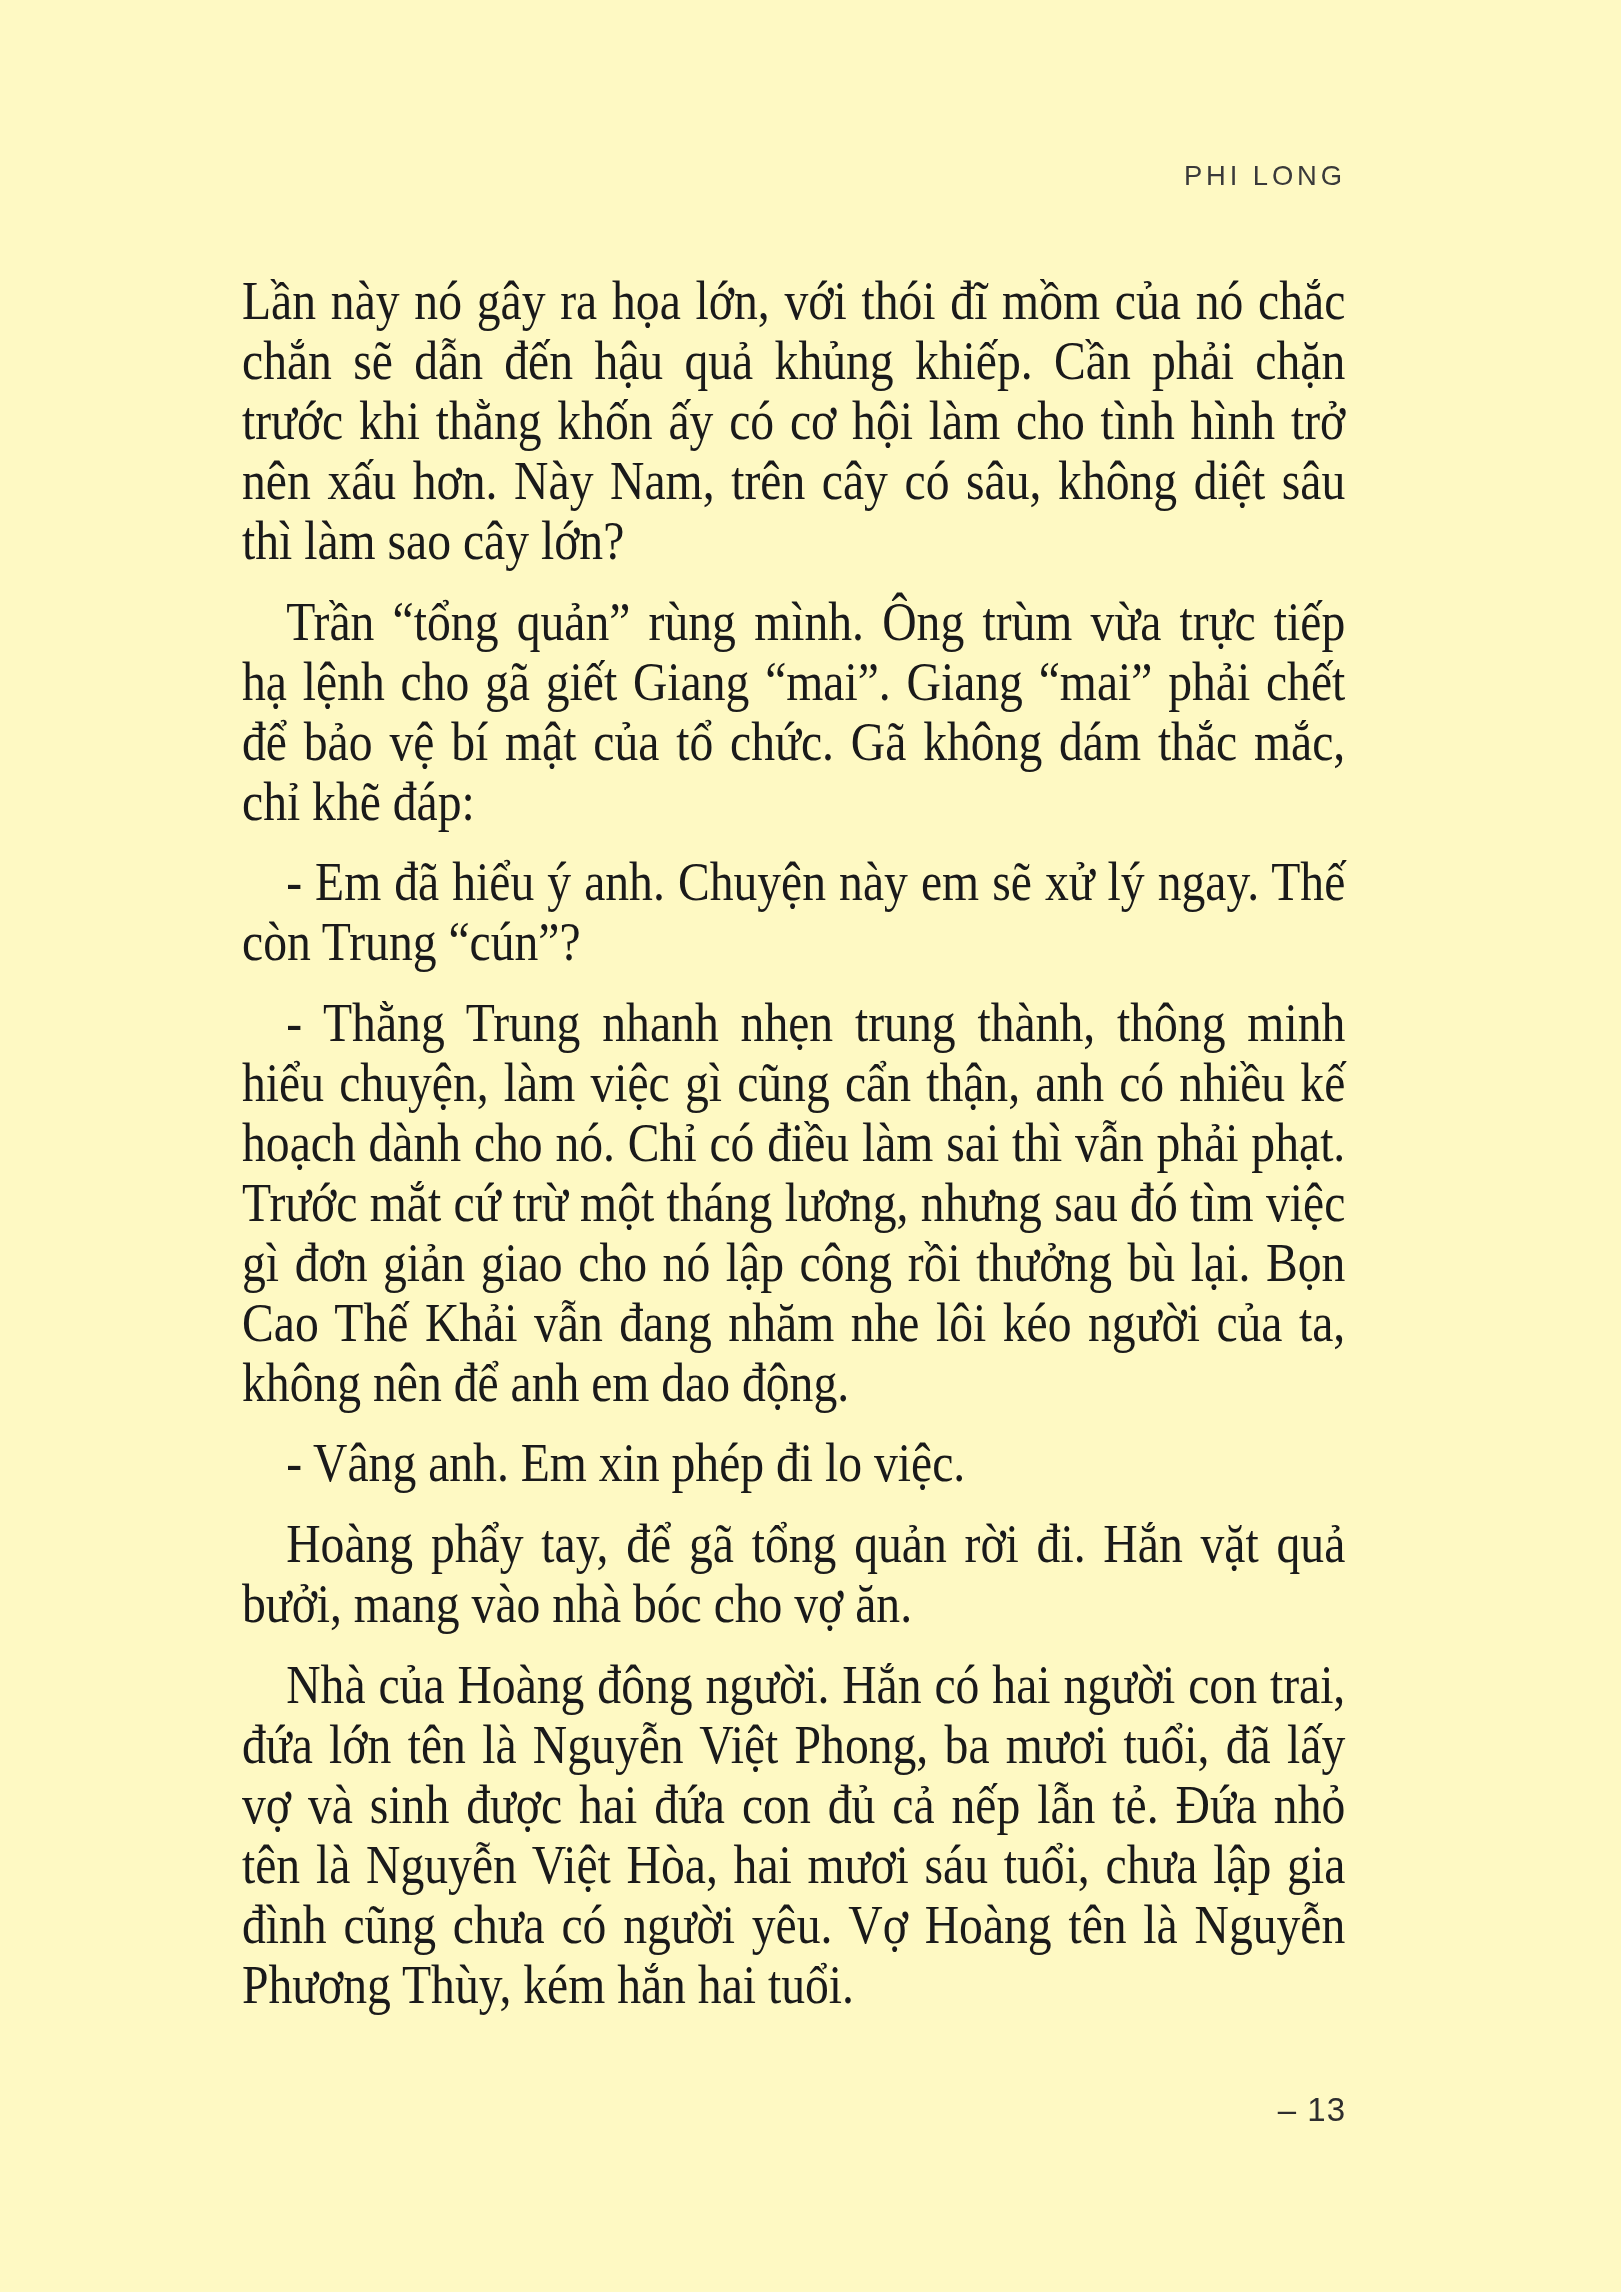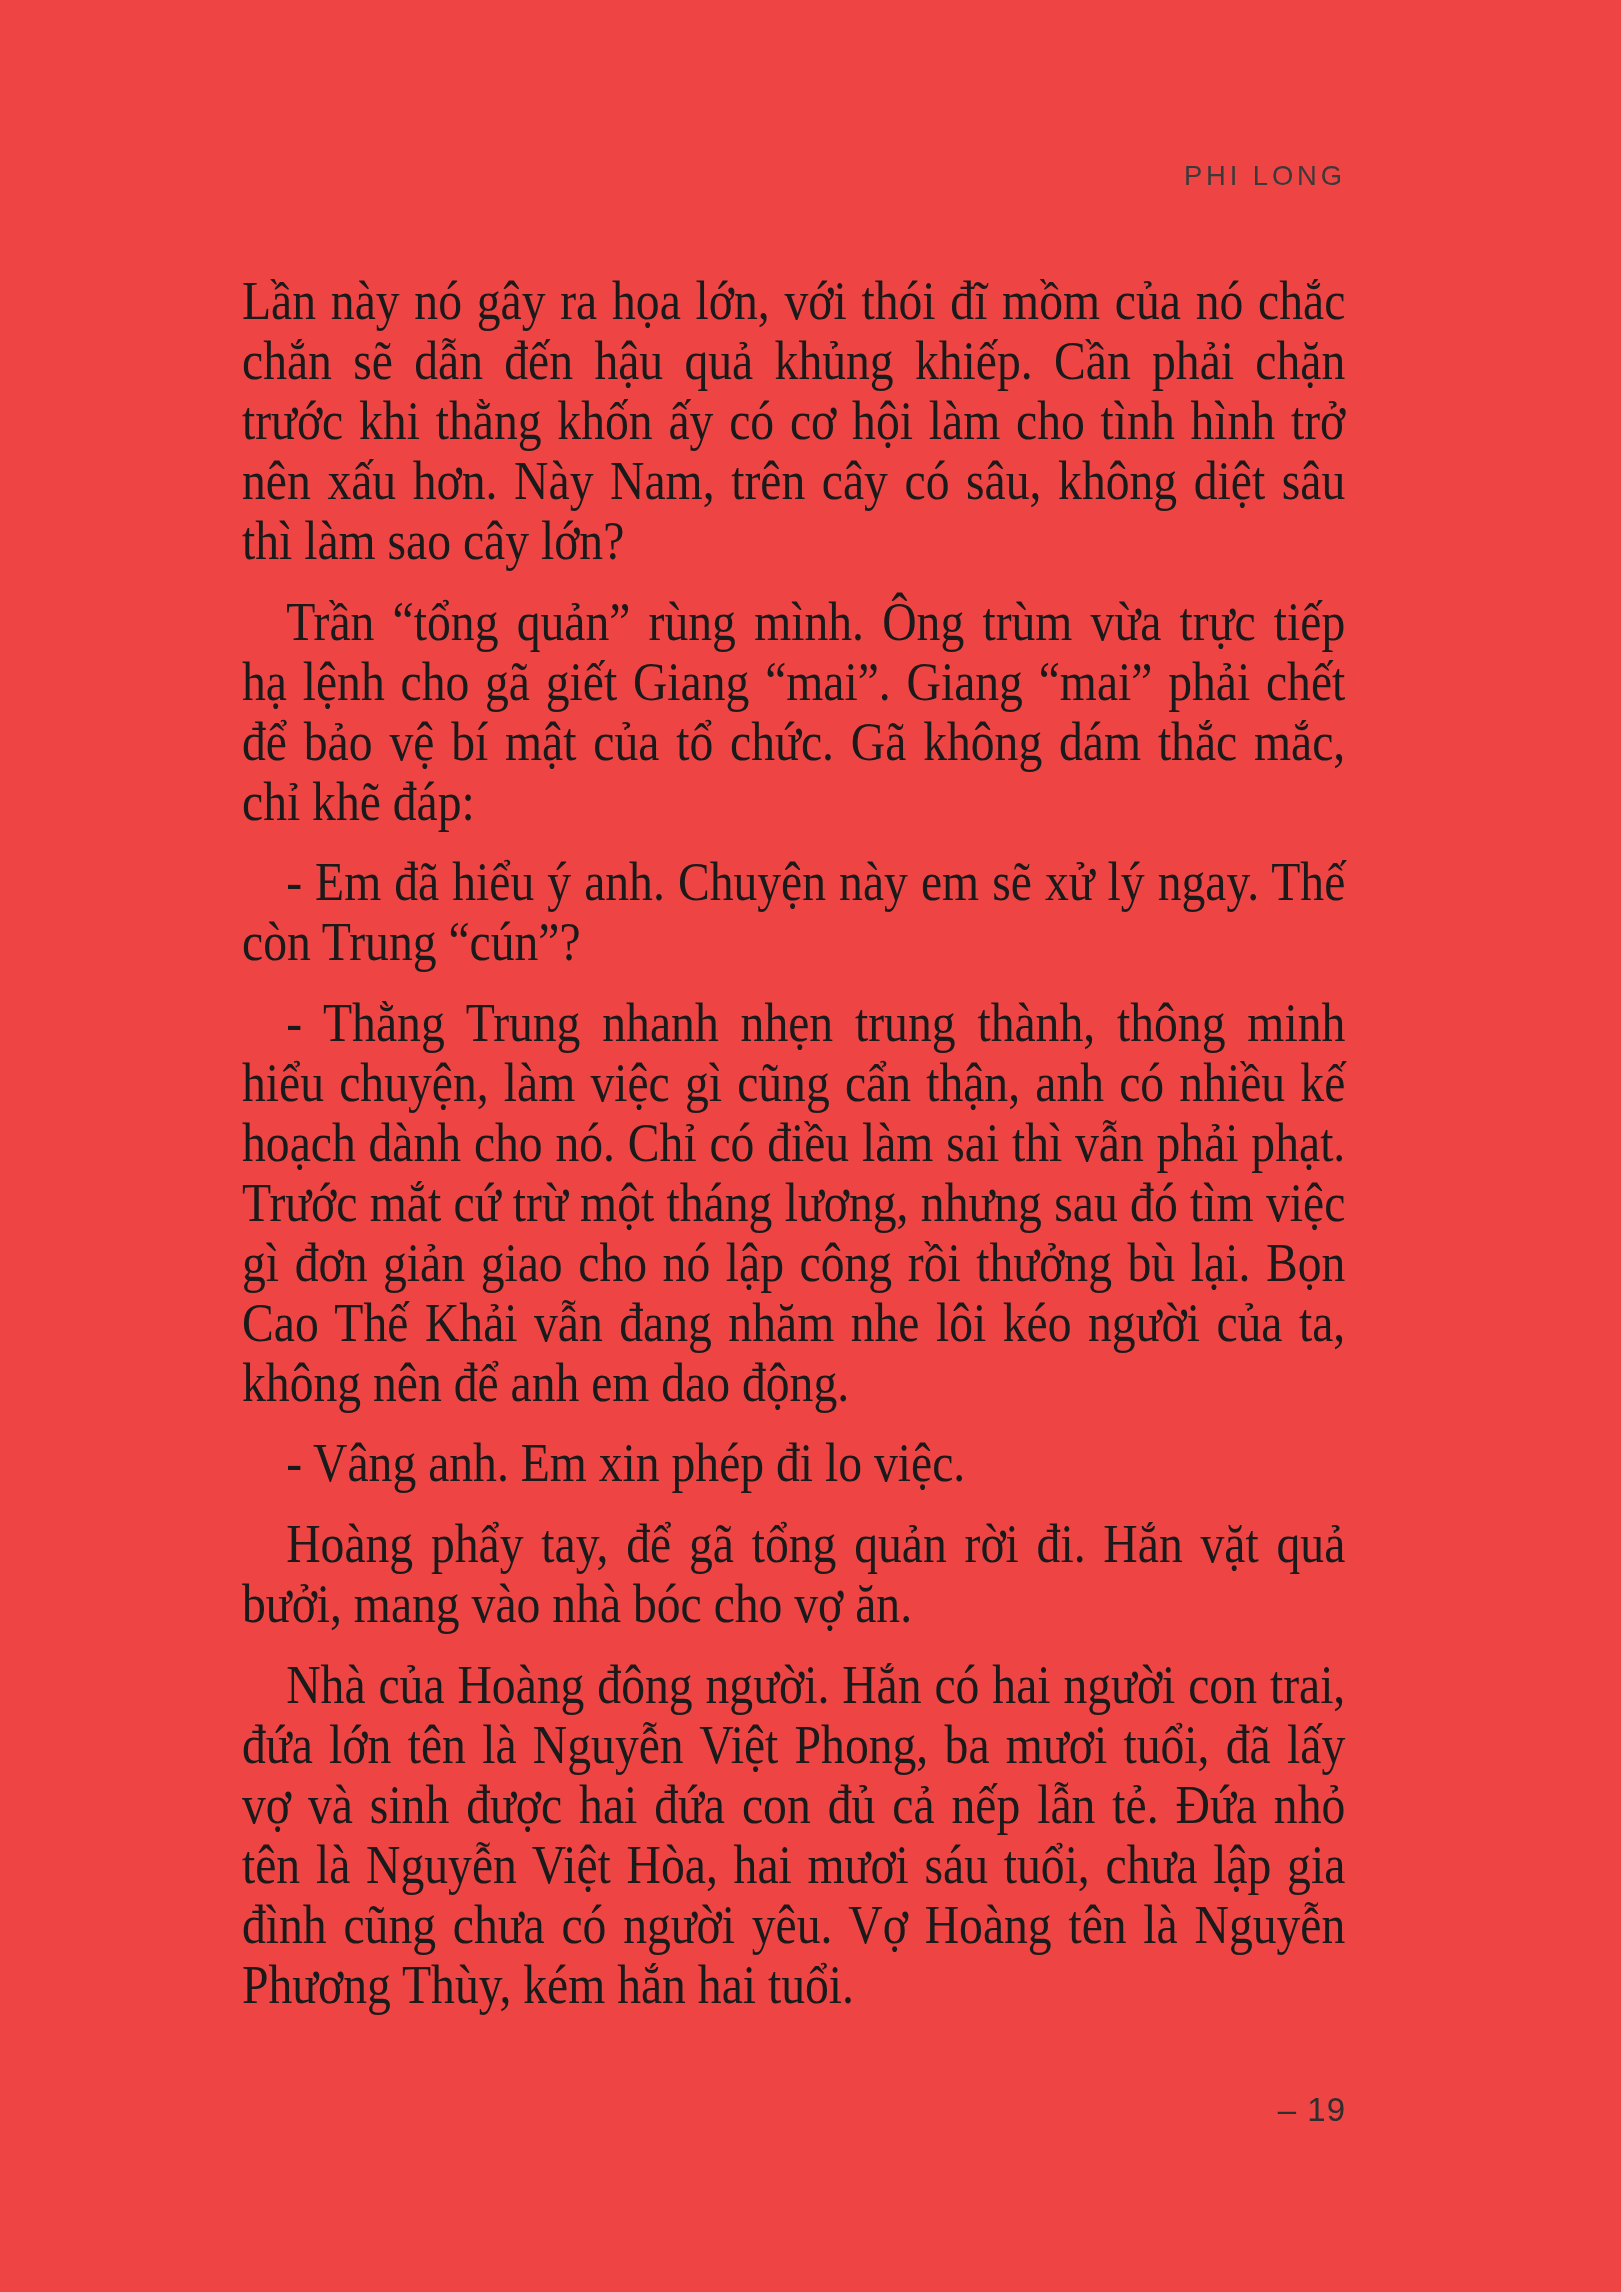--- a/index.html
+++ b/index.html
@@ -10,21 +10,21 @@
     width: 1621px;
     height: 2293px;
     background: #ffffff;
     position: relative;
     font-family: "Liberation Serif", serif;
     overflow: hidden;
   }
   .page {
     position: absolute;
     inset: 0;
-    background: #ef4444;
+    background: #fef9c3;
   }
   .running-head {
     position: absolute;
     top: 160px;
     left: 242px;
     width: 1104px;
     text-align: right;
     font-family: "Liberation Sans", sans-serif;
     font-size: 27.4px;
     font-weight: 400;
@@ -78,15 +78,15 @@
   <div class="text-block">
       <p>Lần này nó gây ra họa lớn, với thói đĩ mồm của nó chắc chắn sẽ dẫn đến hậu quả khủng khiếp. Cần phải chặn trước khi thằng khốn ấy có cơ hội làm cho tình hình trở nên xấu hơn. Này Nam, trên cây có sâu, không diệt sâu thì làm sao cây lớn?</p>
       <p class="indent">Trần “tổng quản” rùng mình. Ông trùm vừa trực tiếp hạ lệnh cho gã giết Giang “mai”. Giang “mai” phải chết để bảo vệ bí mật của tổ chức. Gã không dám thắc mắc, chỉ khẽ đáp:</p>
       <p class="indent">- Em đã hiểu ý anh. Chuyện này em sẽ xử lý ngay. Thế còn Trung “cún”?</p>
       <p class="indent">- Thằng Trung nhanh nhẹn trung thành, thông minh hiểu chuyện, làm việc gì cũng cẩn thận, anh có nhiều kế hoạch dành cho nó. Chỉ có điều làm sai thì vẫn phải phạt. Trước mắt cứ trừ một tháng lương, nhưng sau đó tìm việc gì đơn giản giao cho nó lập công rồi thưởng bù lại. Bọn Cao Thế Khải vẫn đang nhăm nhe lôi kéo người của ta, không nên để anh em dao động.</p>
       <p class="indent">- Vâng anh. Em xin phép đi lo việc.</p>
       <p class="indent">Hoàng phẩy tay, để gã tổng quản rời đi. Hắn vặt quả bưởi, mang vào nhà bóc cho vợ ăn.</p>
       <p class="indent">Nhà của Hoàng đông người. Hắn có hai người con trai, đứa lớn tên là Nguyễn Việt Phong, ba mươi tuổi, đã lấy vợ và sinh được hai đứa con đủ cả nếp lẫn tẻ. Đứa nhỏ tên là Nguyễn Việt Hòa, hai mươi sáu tuổi, chưa lập gia đình cũng chưa có người yêu. Vợ Hoàng tên là Nguyễn Phương Thùy, kém hắn hai tuổi.</p>
     </div>
 
-  <div class="folio">– 19</div>
+  <div class="folio">– 13</div>
 </div>
 
 
 </body></html>

